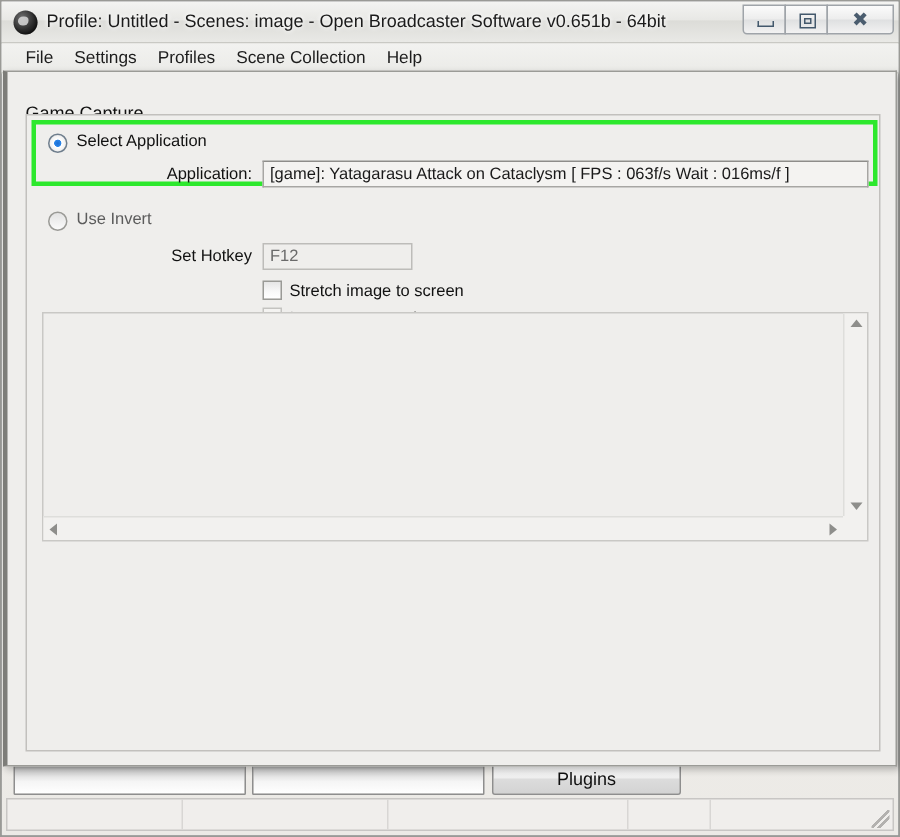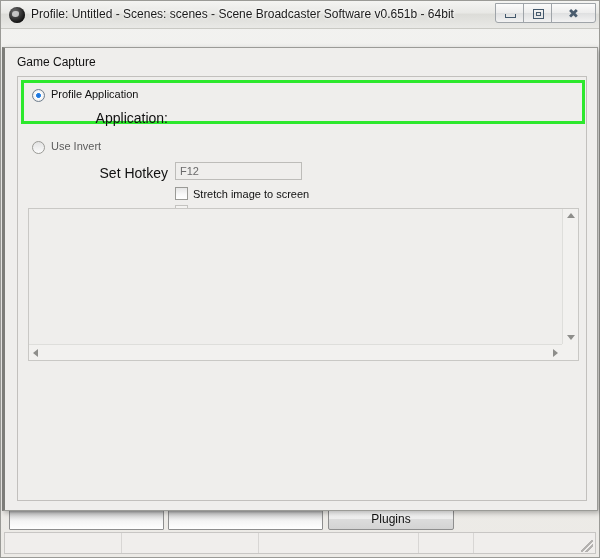--- a/index.html
+++ b/index.html
@@ -196,21 +196,21 @@
     left: 2px; top: 47px;
     width: 596px; height: 464px;
     background: #efeeec;
     border: 1px solid #9b9b97;
     border-left: 3px solid #7d7d79;
     box-sizing: border-box;
     box-shadow: 2px 2px 5px rgba(0,0,0,.28);
   }
   .dialog-title {
     position: absolute;
-    left: 12px; top: 7px;
+    left: 12px; top: 20px;
     font-size: 12px;
     color: #111;
   }
 
   .group-frame {
     position: absolute;
     left: 12px; top: 28px;
     width: 570px; height: 425px;
     border: 1px solid #c2c0bd;
     background: #efeeec;
@@ -241,21 +241,21 @@
   }
   .radio-label {
     position: absolute;
     font-size: 11px;
     color: #111;
   }
   .radio-label.dim { color: #5c5c5c; }
 
   .field-label {
     position: absolute;
-    font-size: 14px;
+    font-size: 11px;
     color: #111;
     text-align: right;
   }
 
   .textbox {
     position: absolute;
     background: #ffffff;
     border: 1px solid #a7a6a3;
     border-top-color: #8e8d8a;
     box-sizing: border-box;
@@ -396,34 +396,41 @@
     border-color: transparent transparent transparent #8e8e8b;
   }
 </style>
 </head>
 <body>
 
 <div class="obs-window">
 
   <div class="titlebar">
     <div class="title-icon"></div>
-    <div class="title-text">Profile: Untitled - Scenes: scenes - Scene Broadcaster Software v0.651b - 64bit</div>
+    <div class="title-text">Profile: Untitled - Scenes: image - Open Broadcaster Software v0.651b - 64bit</div>
     <div class="winbtns">
       <div class="winbtn first">
         <span class="glyph-min"></span>
       </div>
       <div class="winbtn">
         <span class="glyph-max"></span>
       </div>
       <div class="winbtn close">
         <span class="glyph-close">✖</span>
       </div>
     </div>
   </div>
 
+  <div class="menubar">
+    <div class="menu-item">File</div>
+    <div class="menu-item">Settings</div>
+    <div class="menu-item">Profiles</div>
+    <div class="menu-item">Scene Collection</div>
+    <div class="menu-item">Help</div>
+  </div>
 
   <div class="obs-listbox" id="scenes-list"></div>
   <div class="obs-listbox" id="sources-list"></div>
 
   <div class="obs-btn" id="plugins-btn">Plugins</div>
 
   <div class="statusbar">
     <div class="status-cell" style="width:117px"></div>
     <div class="status-cell" style="width:137px"></div>
     <div class="status-cell" style="width:160px"></div>
@@ -437,29 +444,30 @@
 
 <div class="dialog">
 
   <div class="dialog-title">Game Capture</div>
 
   <div class="group-frame">
 
     <div class="green-box" style="border-color: rgb(45, 232, 45);"></div>
 
     <div class="radio checked" style="left:14px; top:12px;"></div>
-    <div class="radio-label" style="left:33px; top:11px;">Profile Application</div>
+    <div class="radio-label" style="left:33px; top:11px;">Select Application</div>
 
     <div class="field-label" style="left:30px; top:33px; width:120px;">Application:</div>
+    <div class="textbox readonly-gray" style="left:157px; top:30px; width:404px; height:18px;">[game]: Yatagarasu Attack on Cataclysm [ FPS : 063f/s Wait : 016ms/f ]</div>
 
     <div class="radio" style="left:14px; top:64px;"></div>
     <div class="radio-label dim" style="left:33px; top:63px;">Use Invert</div>
 
     <div class="field-label" style="left:40px; top:88px; width:110px;">Set Hotkey</div>
-    <div class="textbox disabled" style="left:157px; top:85px; width:127px; height:18px;">F12</div>
+    <div class="textbox disabled" style="left:157px; top:85px; width:100px; height:18px;">F12</div>
 
     <div class="checkrow" style="left:157px; top:110px;">
       <span class="cbox"></span>
       <span>Stretch image to screen</span>
     </div>
 
     <div class="checkrow disabled" style="left:157px; top:128px;">
       <span class="cbox"></span>
       <span>Ignore aspect ratio</span>
     </div>

